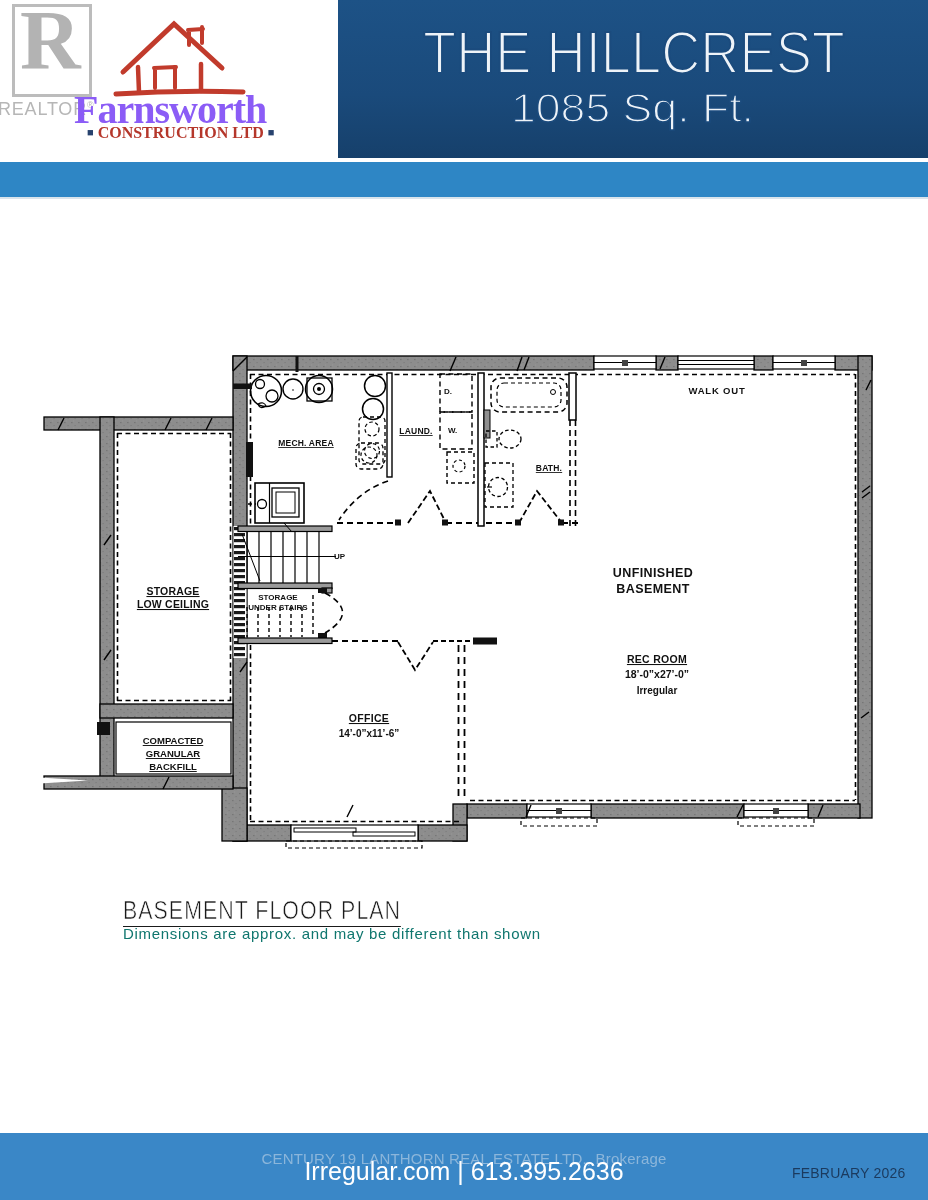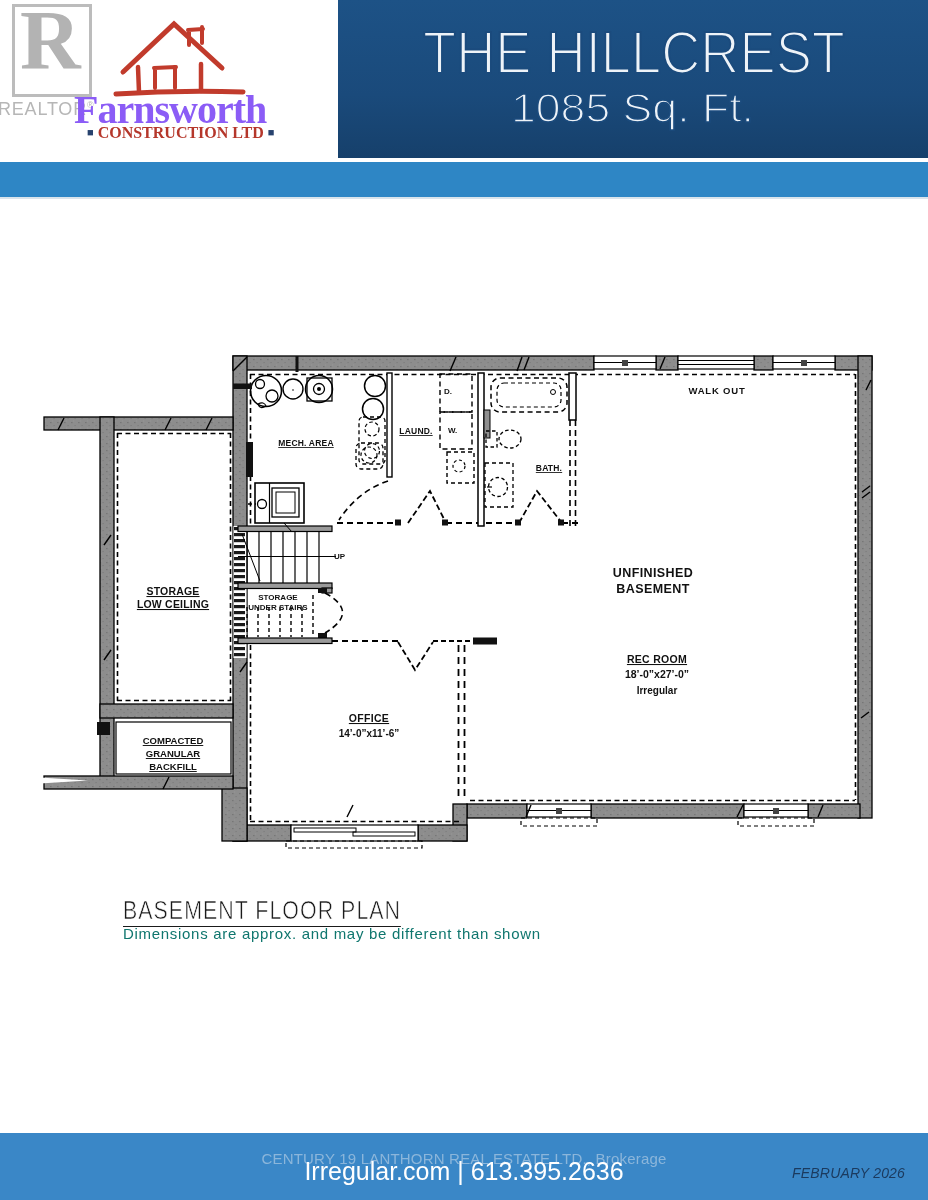--- a/index.html
+++ b/index.html
@@ -402,13 +402,13 @@
 <div class="abs" style="left:123px;top:898px;line-height:1;font-size:25px;color:#1a1a1a;letter-spacing:1.2px;border-bottom:1.5px solid #1a1a1a;padding-bottom:3px;transform:scaleX(0.855);transform-origin:left top;white-space:nowrap;-webkit-text-stroke:0.6px #ffffff;">BASEMENT FLOOR PLAN</div>
 
 <div class="abs" style="left:123px;top:926px;line-height:1;font-size:15px;color:#0f766e;letter-spacing:0.7px;white-space:nowrap;">Dimensions are approx. and may be different than shown</div>
 
 <div class="abs" style="left:0;top:1133px;width:928px;height:67px;background:#3a87c7;"></div>
 
 <div class="abs" style="left:0;top:1151px;width:928px;text-align:center;line-height:1;font-size:15px;color:rgba(205,221,235,0.55);letter-spacing:0.2px;">CENTURY 19 LANTHORN REAL ESTATE LTD., Brokerage</div>
 
 <div class="abs" style="left:0;top:1156px;width:928px;text-align:center;line-height:1.2;font-size:25px;color:#ffffff;">Irregular.com | 613.395.2636</div>
 
-<div class="abs" style="left:792px;top:1166px;line-height:1;font-size:14px;color:#1b3a5e;letter-spacing:0.2px;font-style:italic;">FEBRUARY 2026</div>
+<div class="abs" style="left:792px;top:1166px;line-height:1;font-size:14px;color:#1b3a5e;letter-spacing:0.2px;">FEBRUARY 2026</div>
 
 </body></html>

